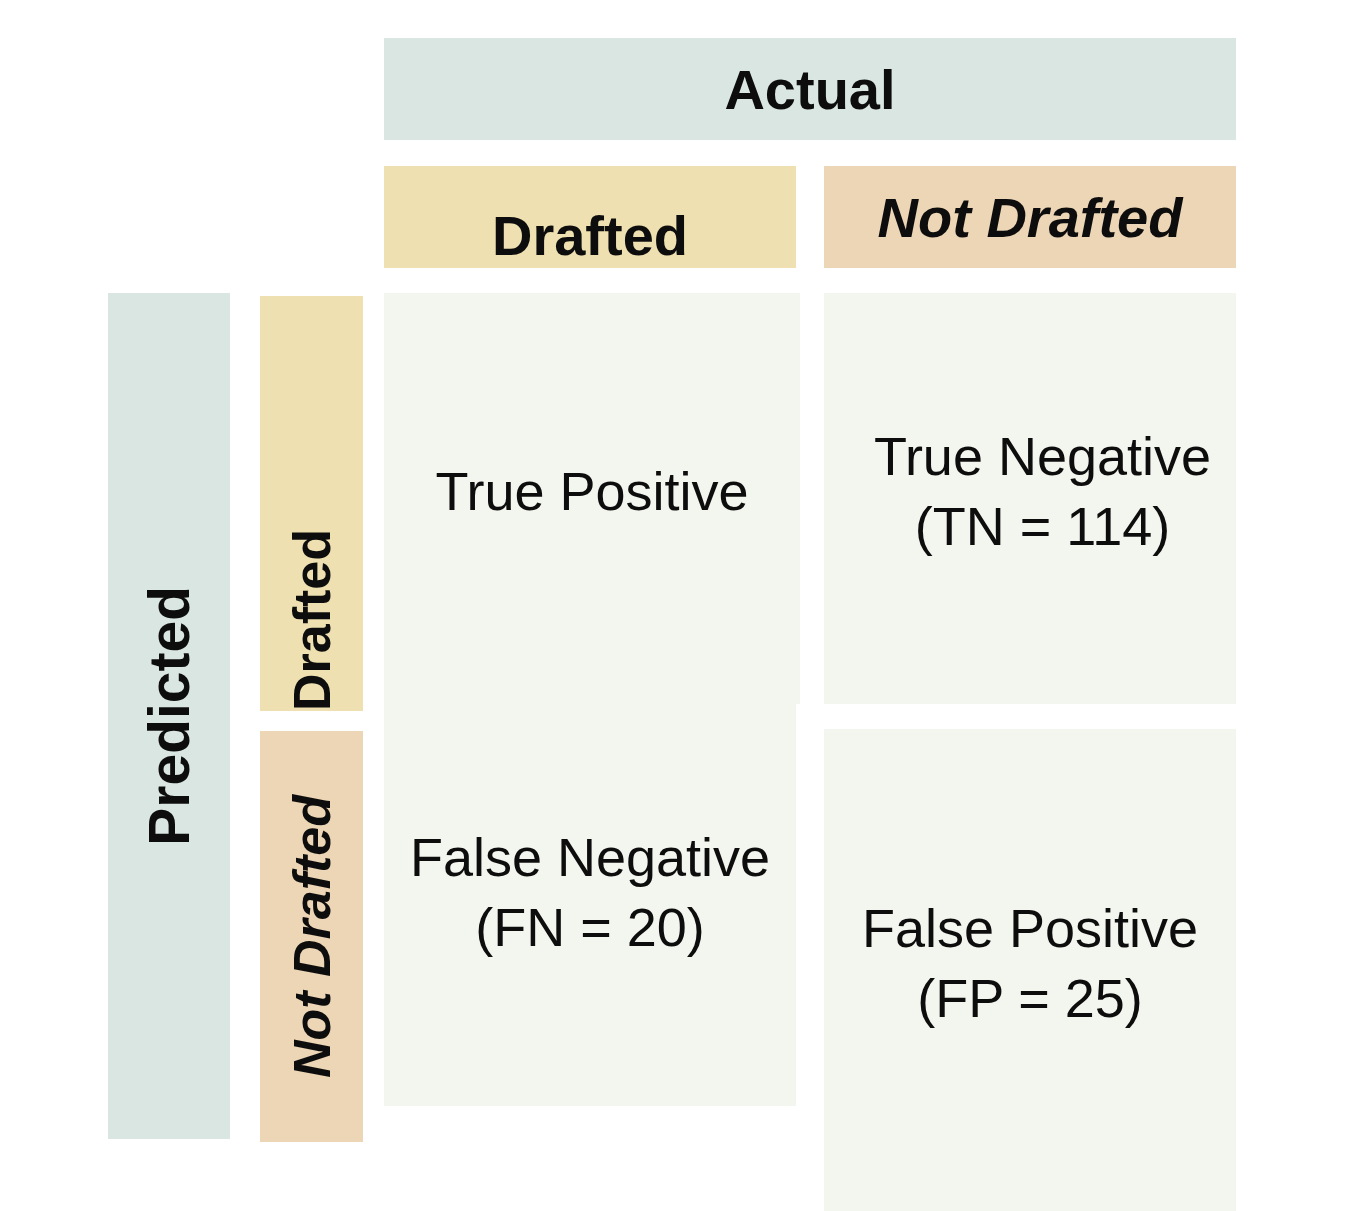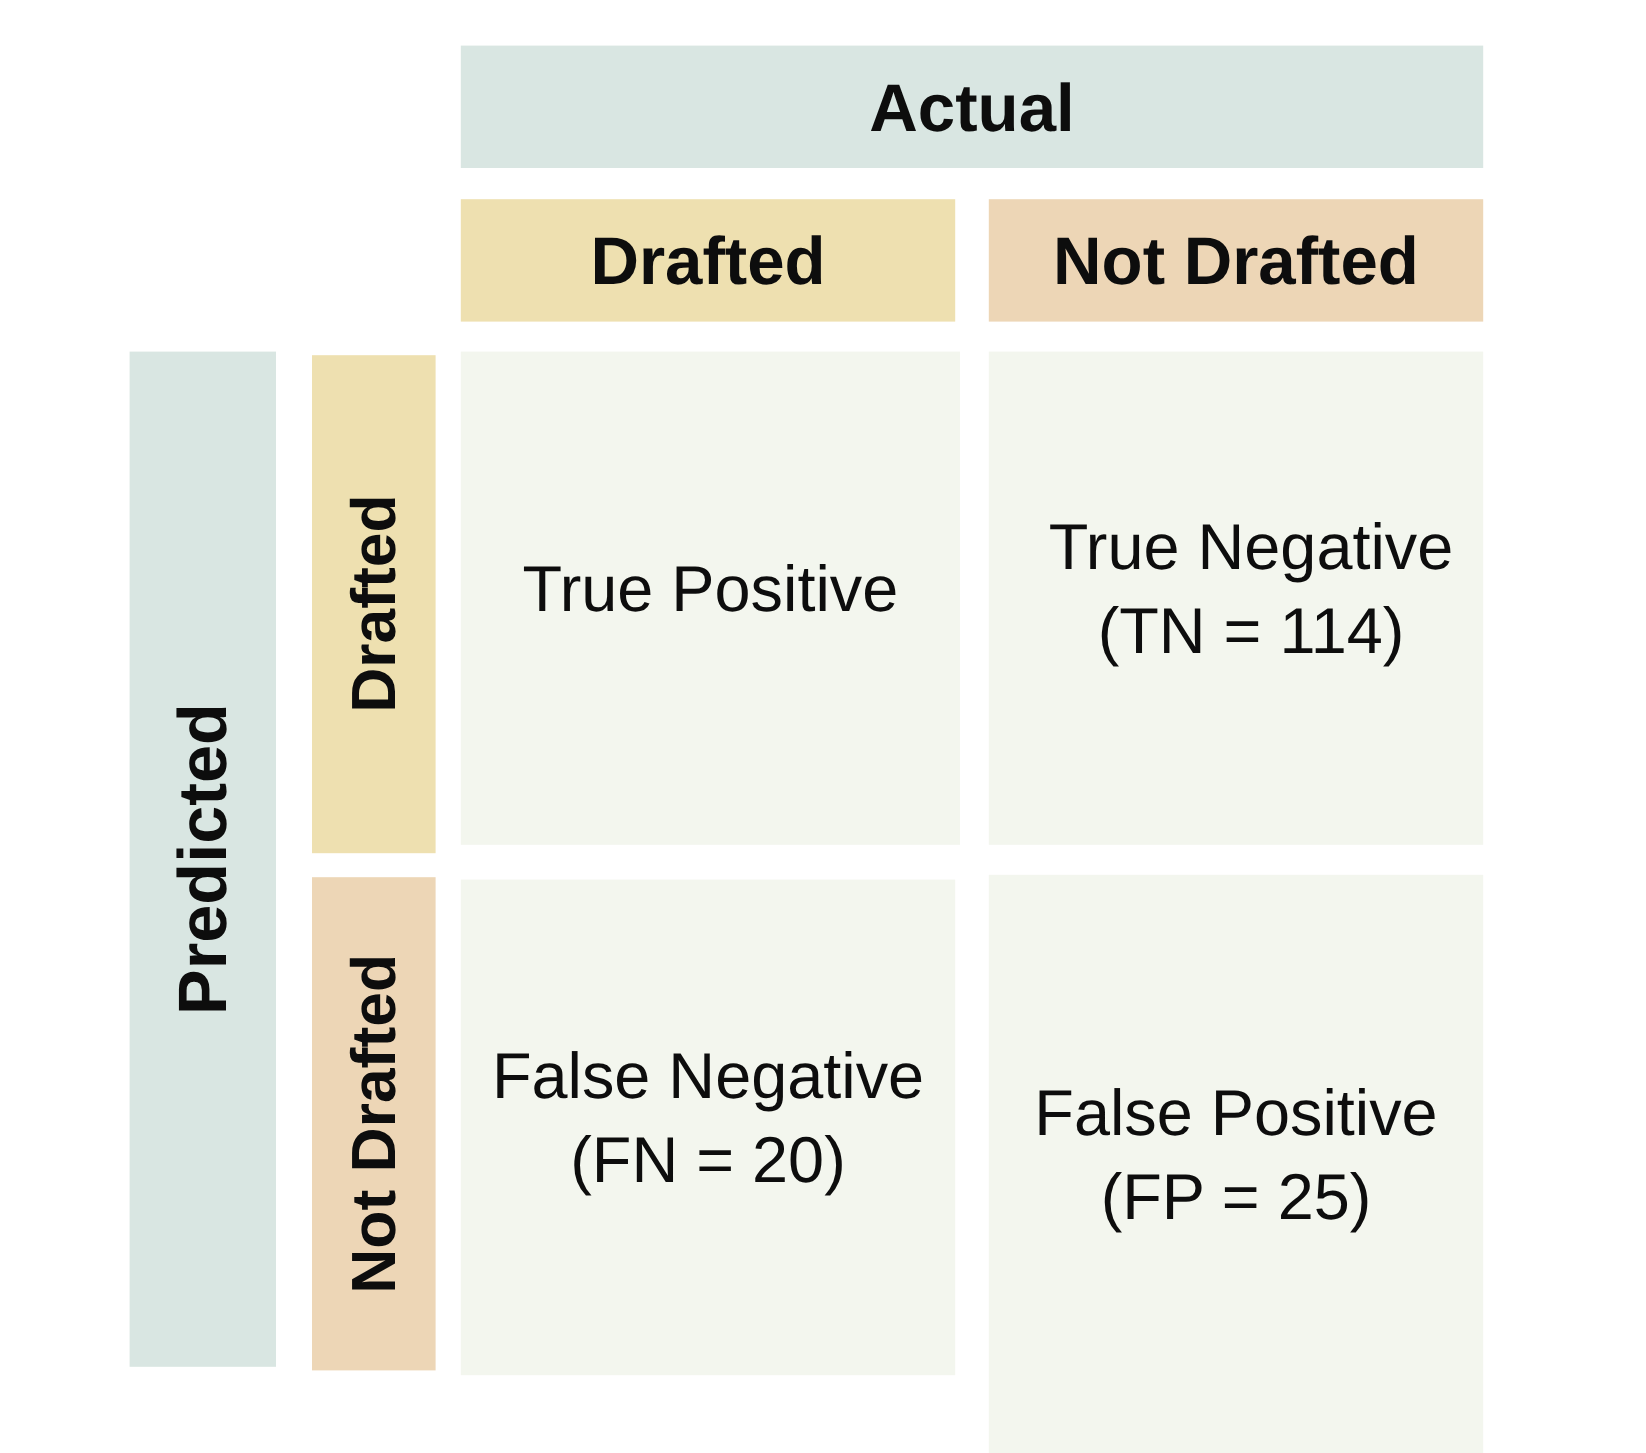--- a/index.html
+++ b/index.html
@@ -29,22 +29,22 @@
     align-items: center;
     justify-content: center;
     text-align: center;
   }
   .hdr {
     font-weight: 700;
     font-size: 56px;
     letter-spacing: 0px;
   }
   .teal   { background: var(--teal); }
-  .yellow { background: var(--yellow); }
-  .orange { background: var(--orange); }
+  .yellow { background: var(--yellow); align-items: flex-end; }
+  .orange { background: var(--orange); font-style: italic; }
   .cell   { background: var(--cell_bg); }
 
   
   #actual-header { left: 384px; top: 38px; width: 852px; height: 102px; }
 
   
   #col-drafted     { left: 384px; top: 166px; width: 412px; height: 102px; }
   #col-not-drafted { left: 824px; top: 166px; width: 412px; height: 102px; }
 
   
@@ -55,21 +55,21 @@
     writing-mode: vertical-rl;
     transform: rotate(180deg);
     white-space: nowrap;
   }
   #predicted-bar .vtext { font-size: 57px; }
   .rowhdr .vtext { font-size: 52px; }
 
   
   #cell-tp { left: 384px; top: 293px; width: 416px; height: 411px; }
   #cell-tn { left: 824px; top: 293px; width: 412px; height: 411px; padding-left: 25px; }
-  #cell-fn { left: 384px; top: 733px; width: 412px; height: 413px; }
+  #cell-fn { left: 384px; top: 693px; width: 412px; height: 413px; }
   #cell-fp { left: 824px; top: 729px; width: 412px; height: 483px; }
   .cell-inner {
     font-size: 54px;
     font-weight: 400;
     line-height: 1.28;
     text-align: center;
     margin-top: -14px;
   }
 </style>
 </head>

